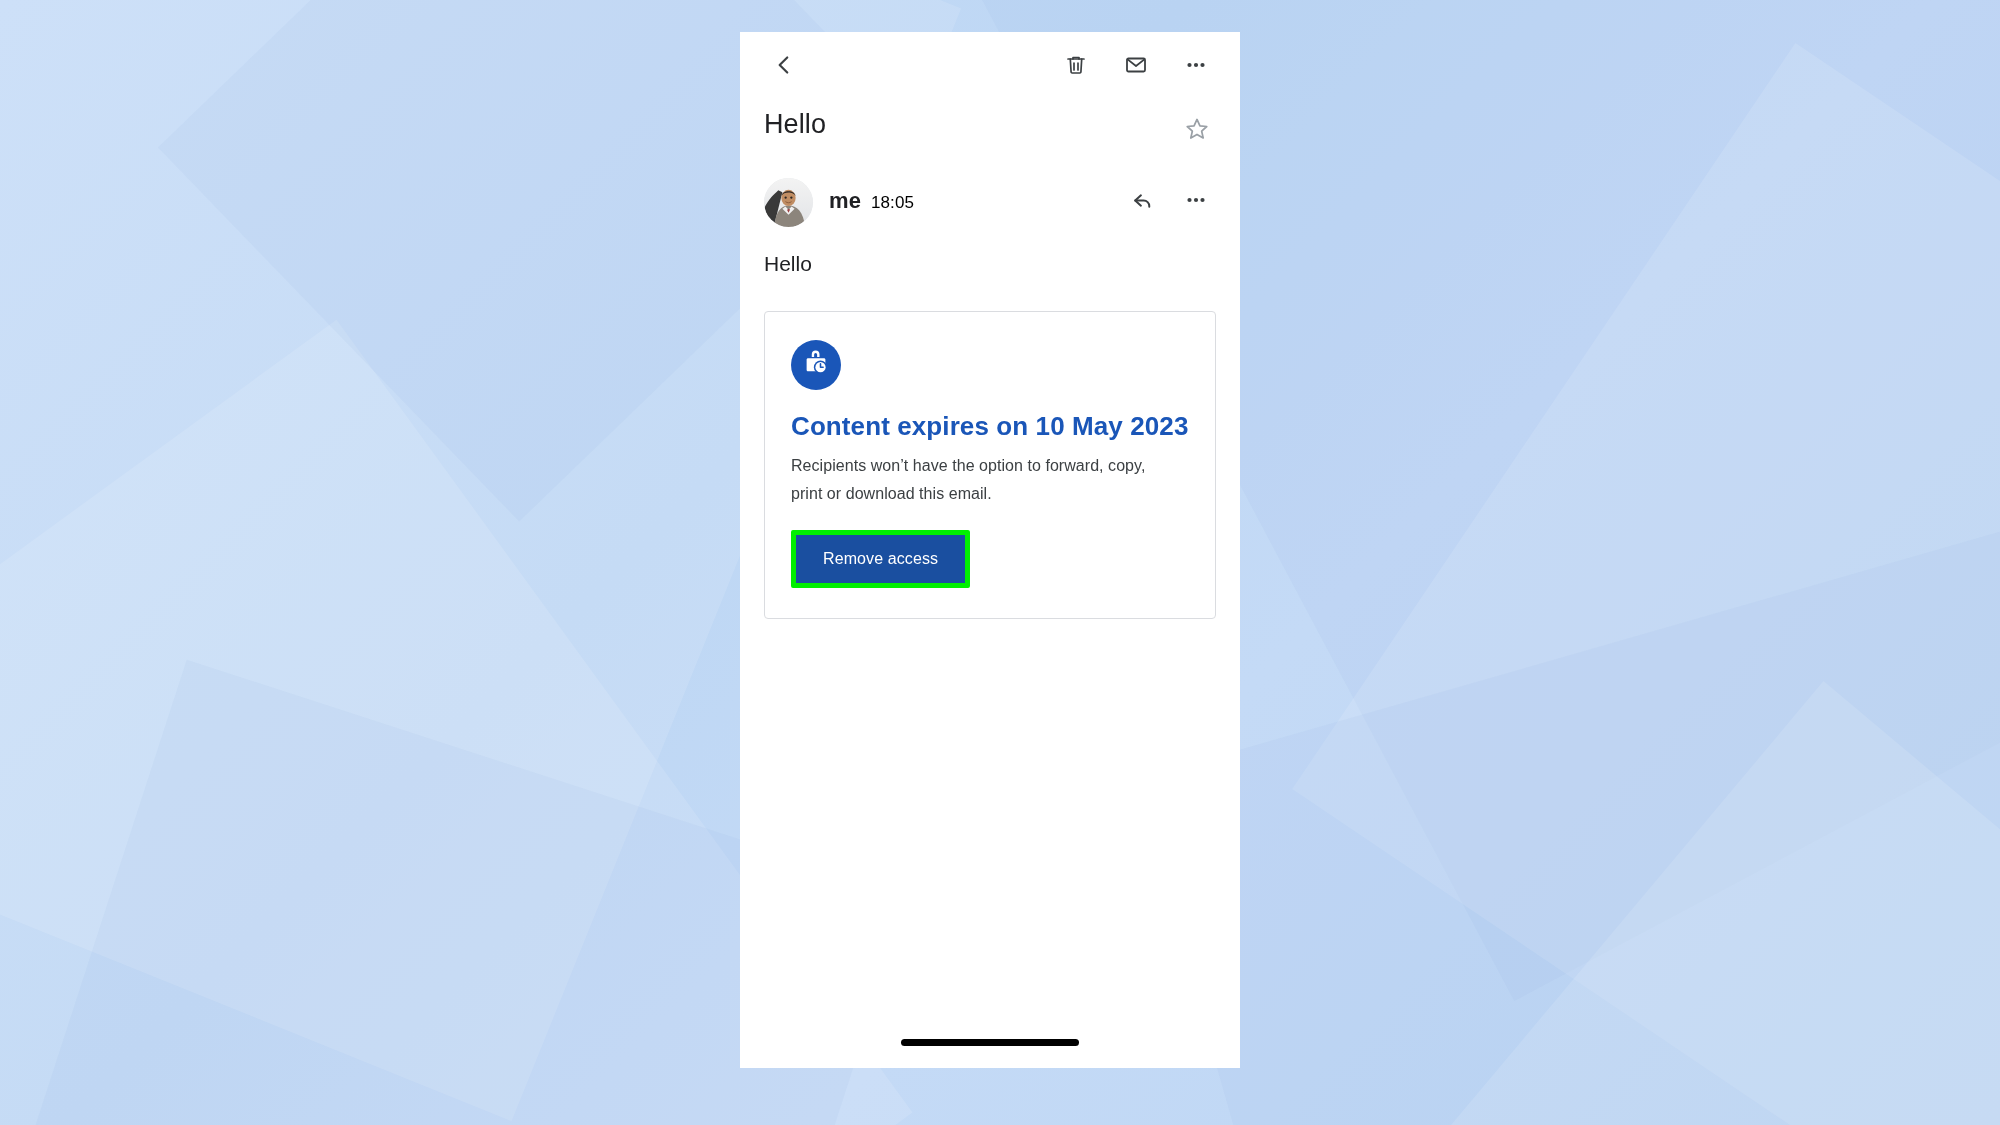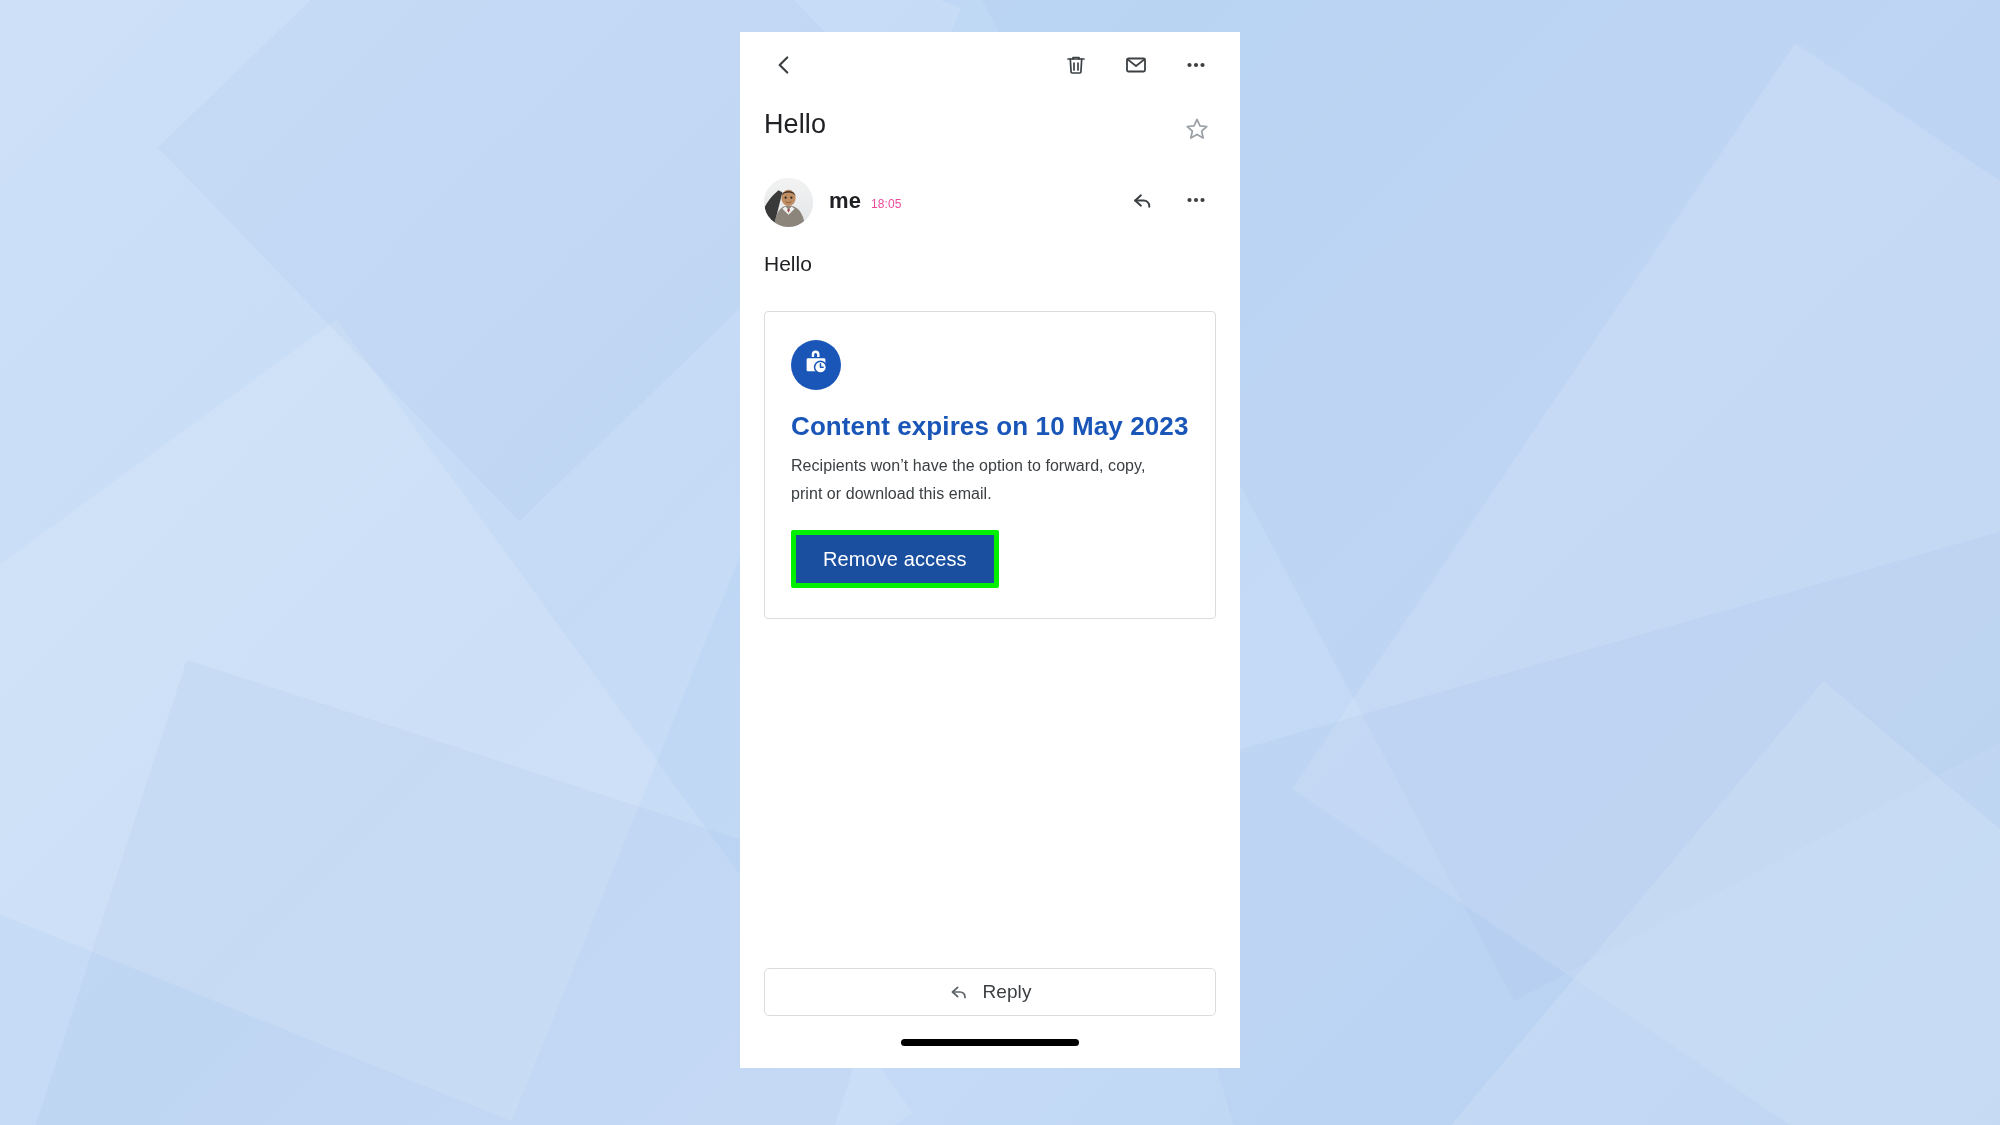--- a/index.html
+++ b/index.html
@@ -126,22 +126,22 @@
     padding: 10px 0 0 16px;
     gap: 10px;
   }
   #sender-name {
     font-size: 22px;
     color: #202124;
     font-weight: 700;
     letter-spacing: 0.1px;
   }
   #sender-time {
-    font-size: 12px;
-    color: #ec4899;
+    font-size: 17px;
+    color: #000000;
     letter-spacing: 0.1px;
   }
   .sender-ic {
     width: 44px; height: 44px;
     display: flex; align-items: center; justify-content: center;
     cursor: pointer; flex: none; margin-top: 2px;
   }
 
   
   #body-text {
@@ -187,21 +187,21 @@
     display: inline-block;
     border: 5px solid #00f000;
     border-radius: 2px;
     padding: 0;
     line-height: 0;
   }
   #remove-access-btn {
     display: inline-block;
     background: #1a4fa0;
     color: #ffffff;
-    font-size: 20px;
+    font-size: 16px;
     font-family: "Liberation Sans", sans-serif;
     line-height: 48px;
     height: 48px;
     padding: 0 27px;
     border: none;
     cursor: pointer;
     letter-spacing: 0.1px;
     white-space: nowrap;
   }
 
@@ -391,29 +391,20 @@
 
     <div id="remove-access-wrap">
       <button id="remove-access-btn">Remove access</button>
     </div>
   </div>
 
   <div id="grow"></div>
 
   <div id="bottom-actions">
 
-    <div class="rf-btn">
-      <span>
-        <svg width="22" height="22" viewBox="0 0 24 24" fill="none" stroke="#5f6368" stroke-width="1.9" stroke-linecap="round" stroke-linejoin="round">
-          <polyline points="10.5 7 5 12 10.5 17"></polyline>
-          <path d="M5 12h8.2a5.3 5.3 0 0 1 5.3 5.3V18"></path>
-        </svg>
-      </span>
-      <span>Reply</span>
-    </div>
 
   </div>
 
   <div id="home-indicator-area">
     <div id="home-indicator"></div>
   </div>
 
 </div>
 
 </body></html>

